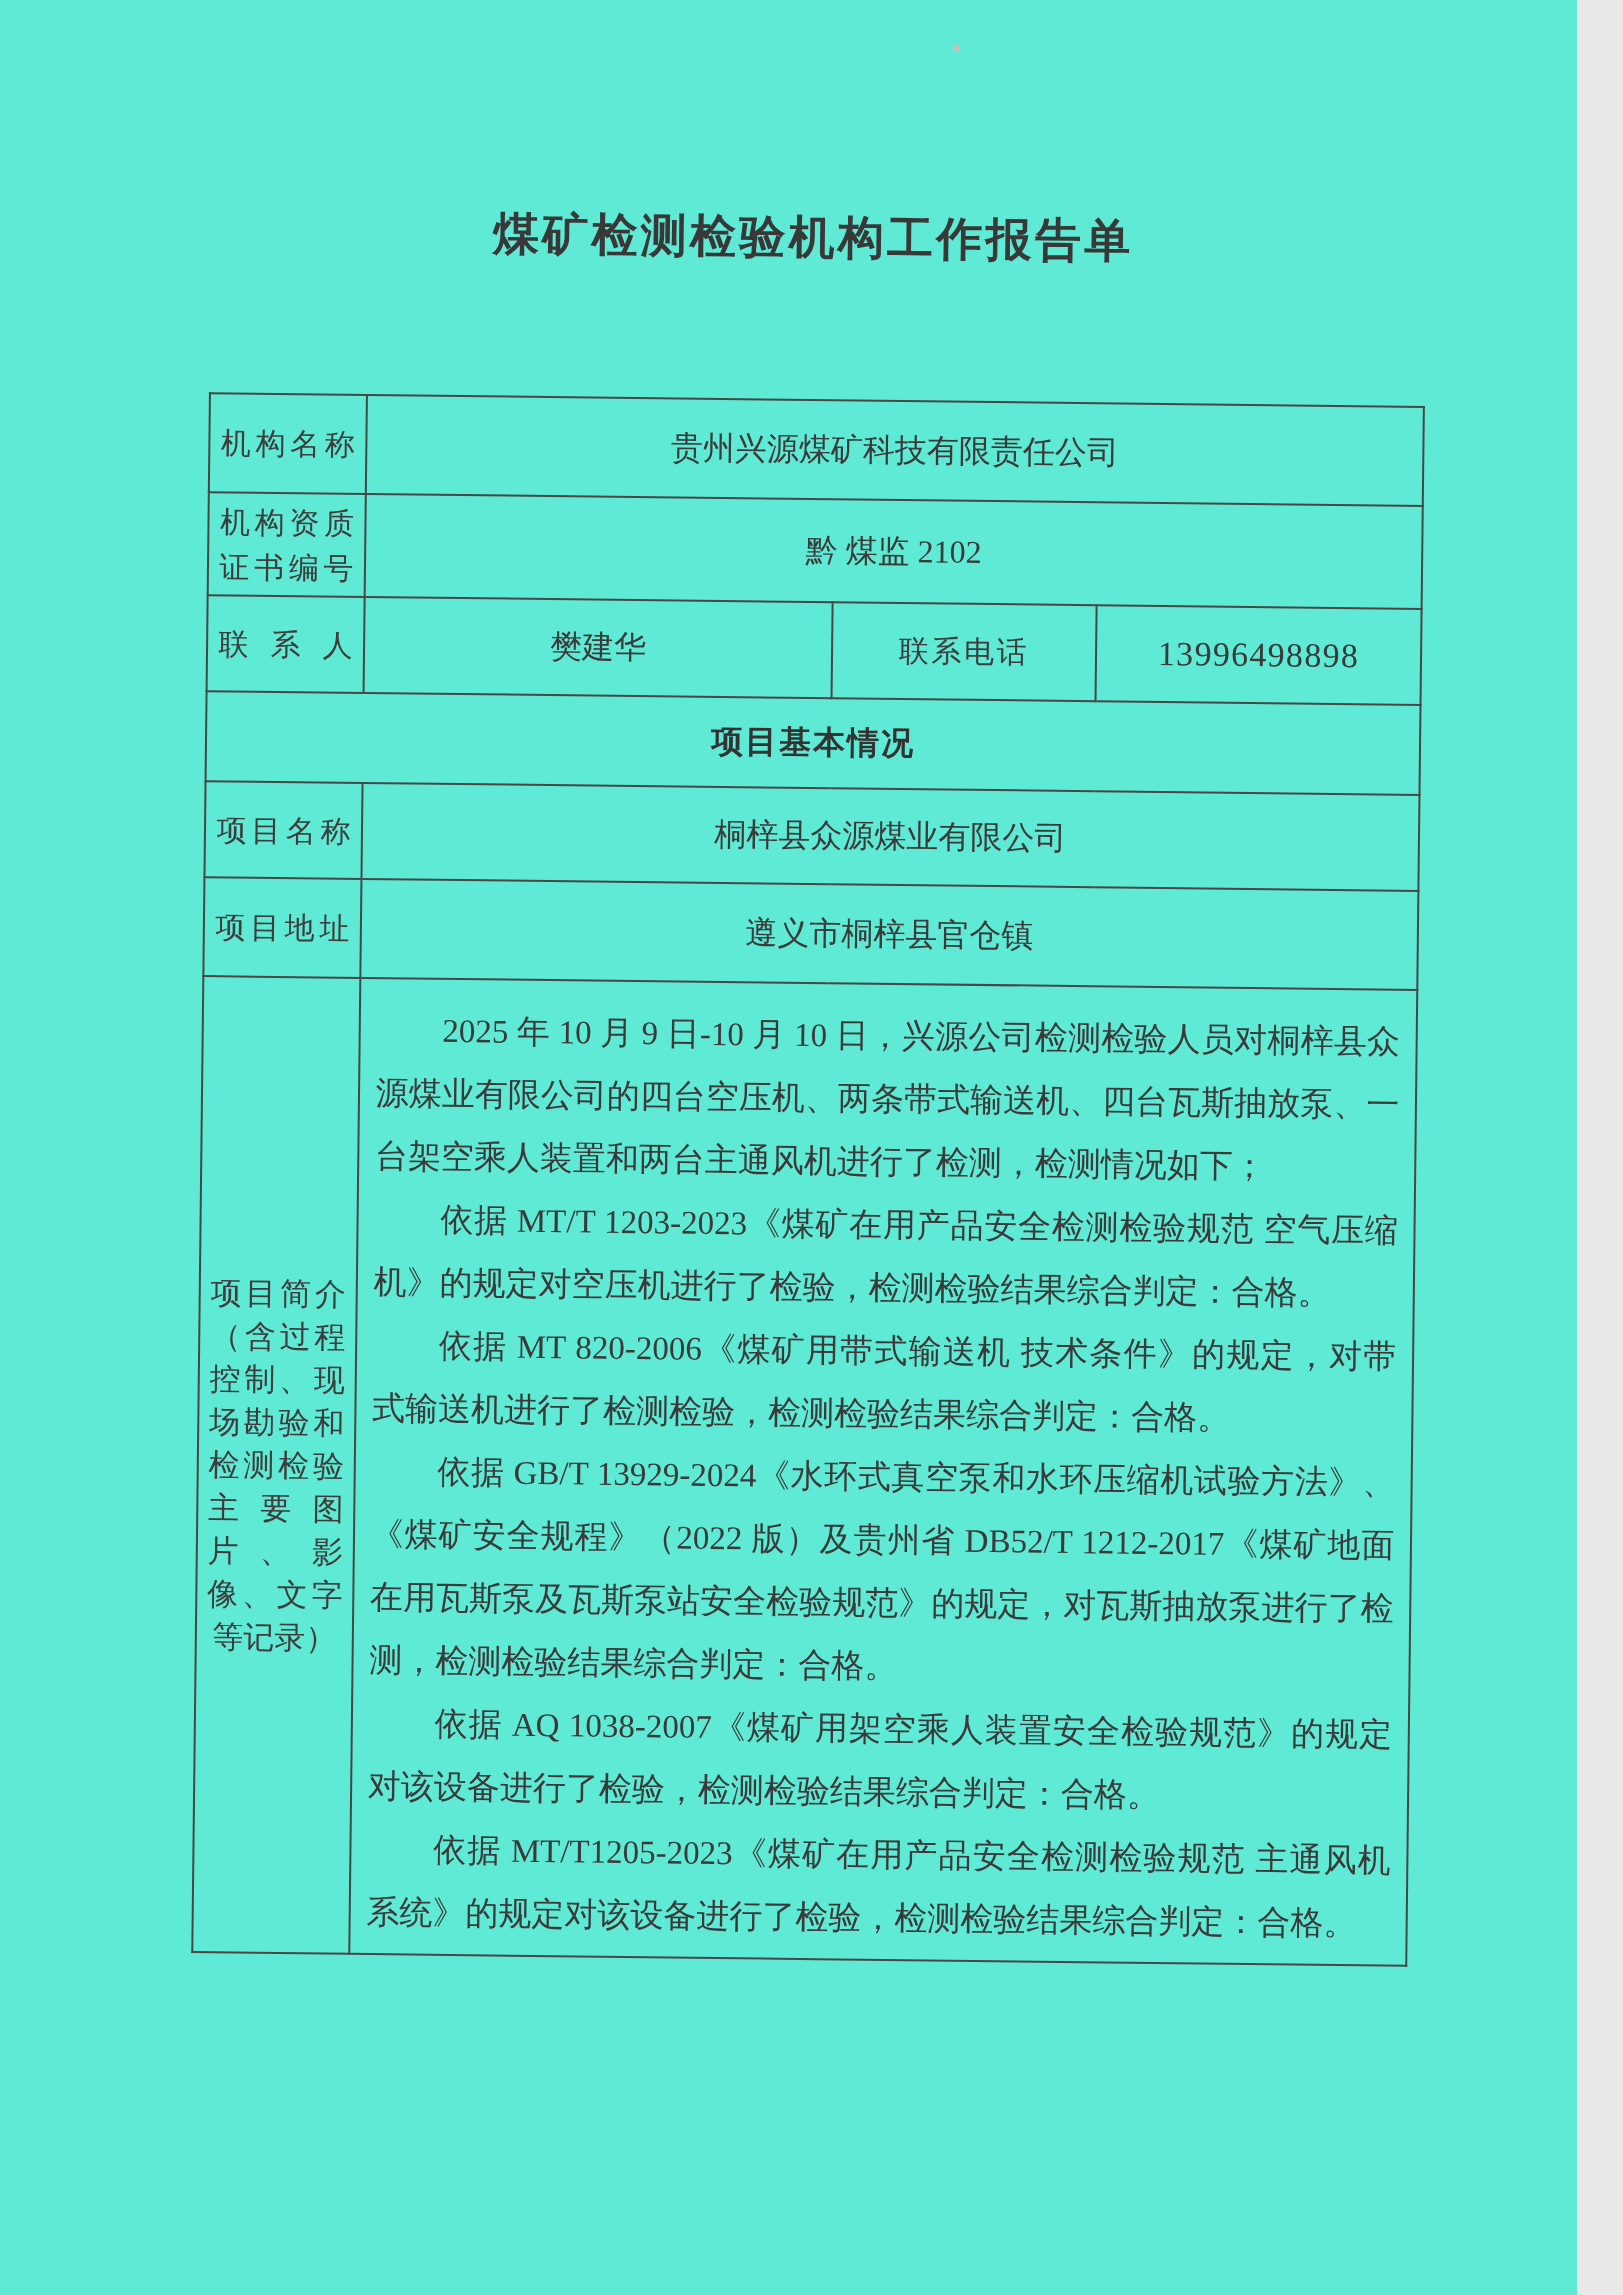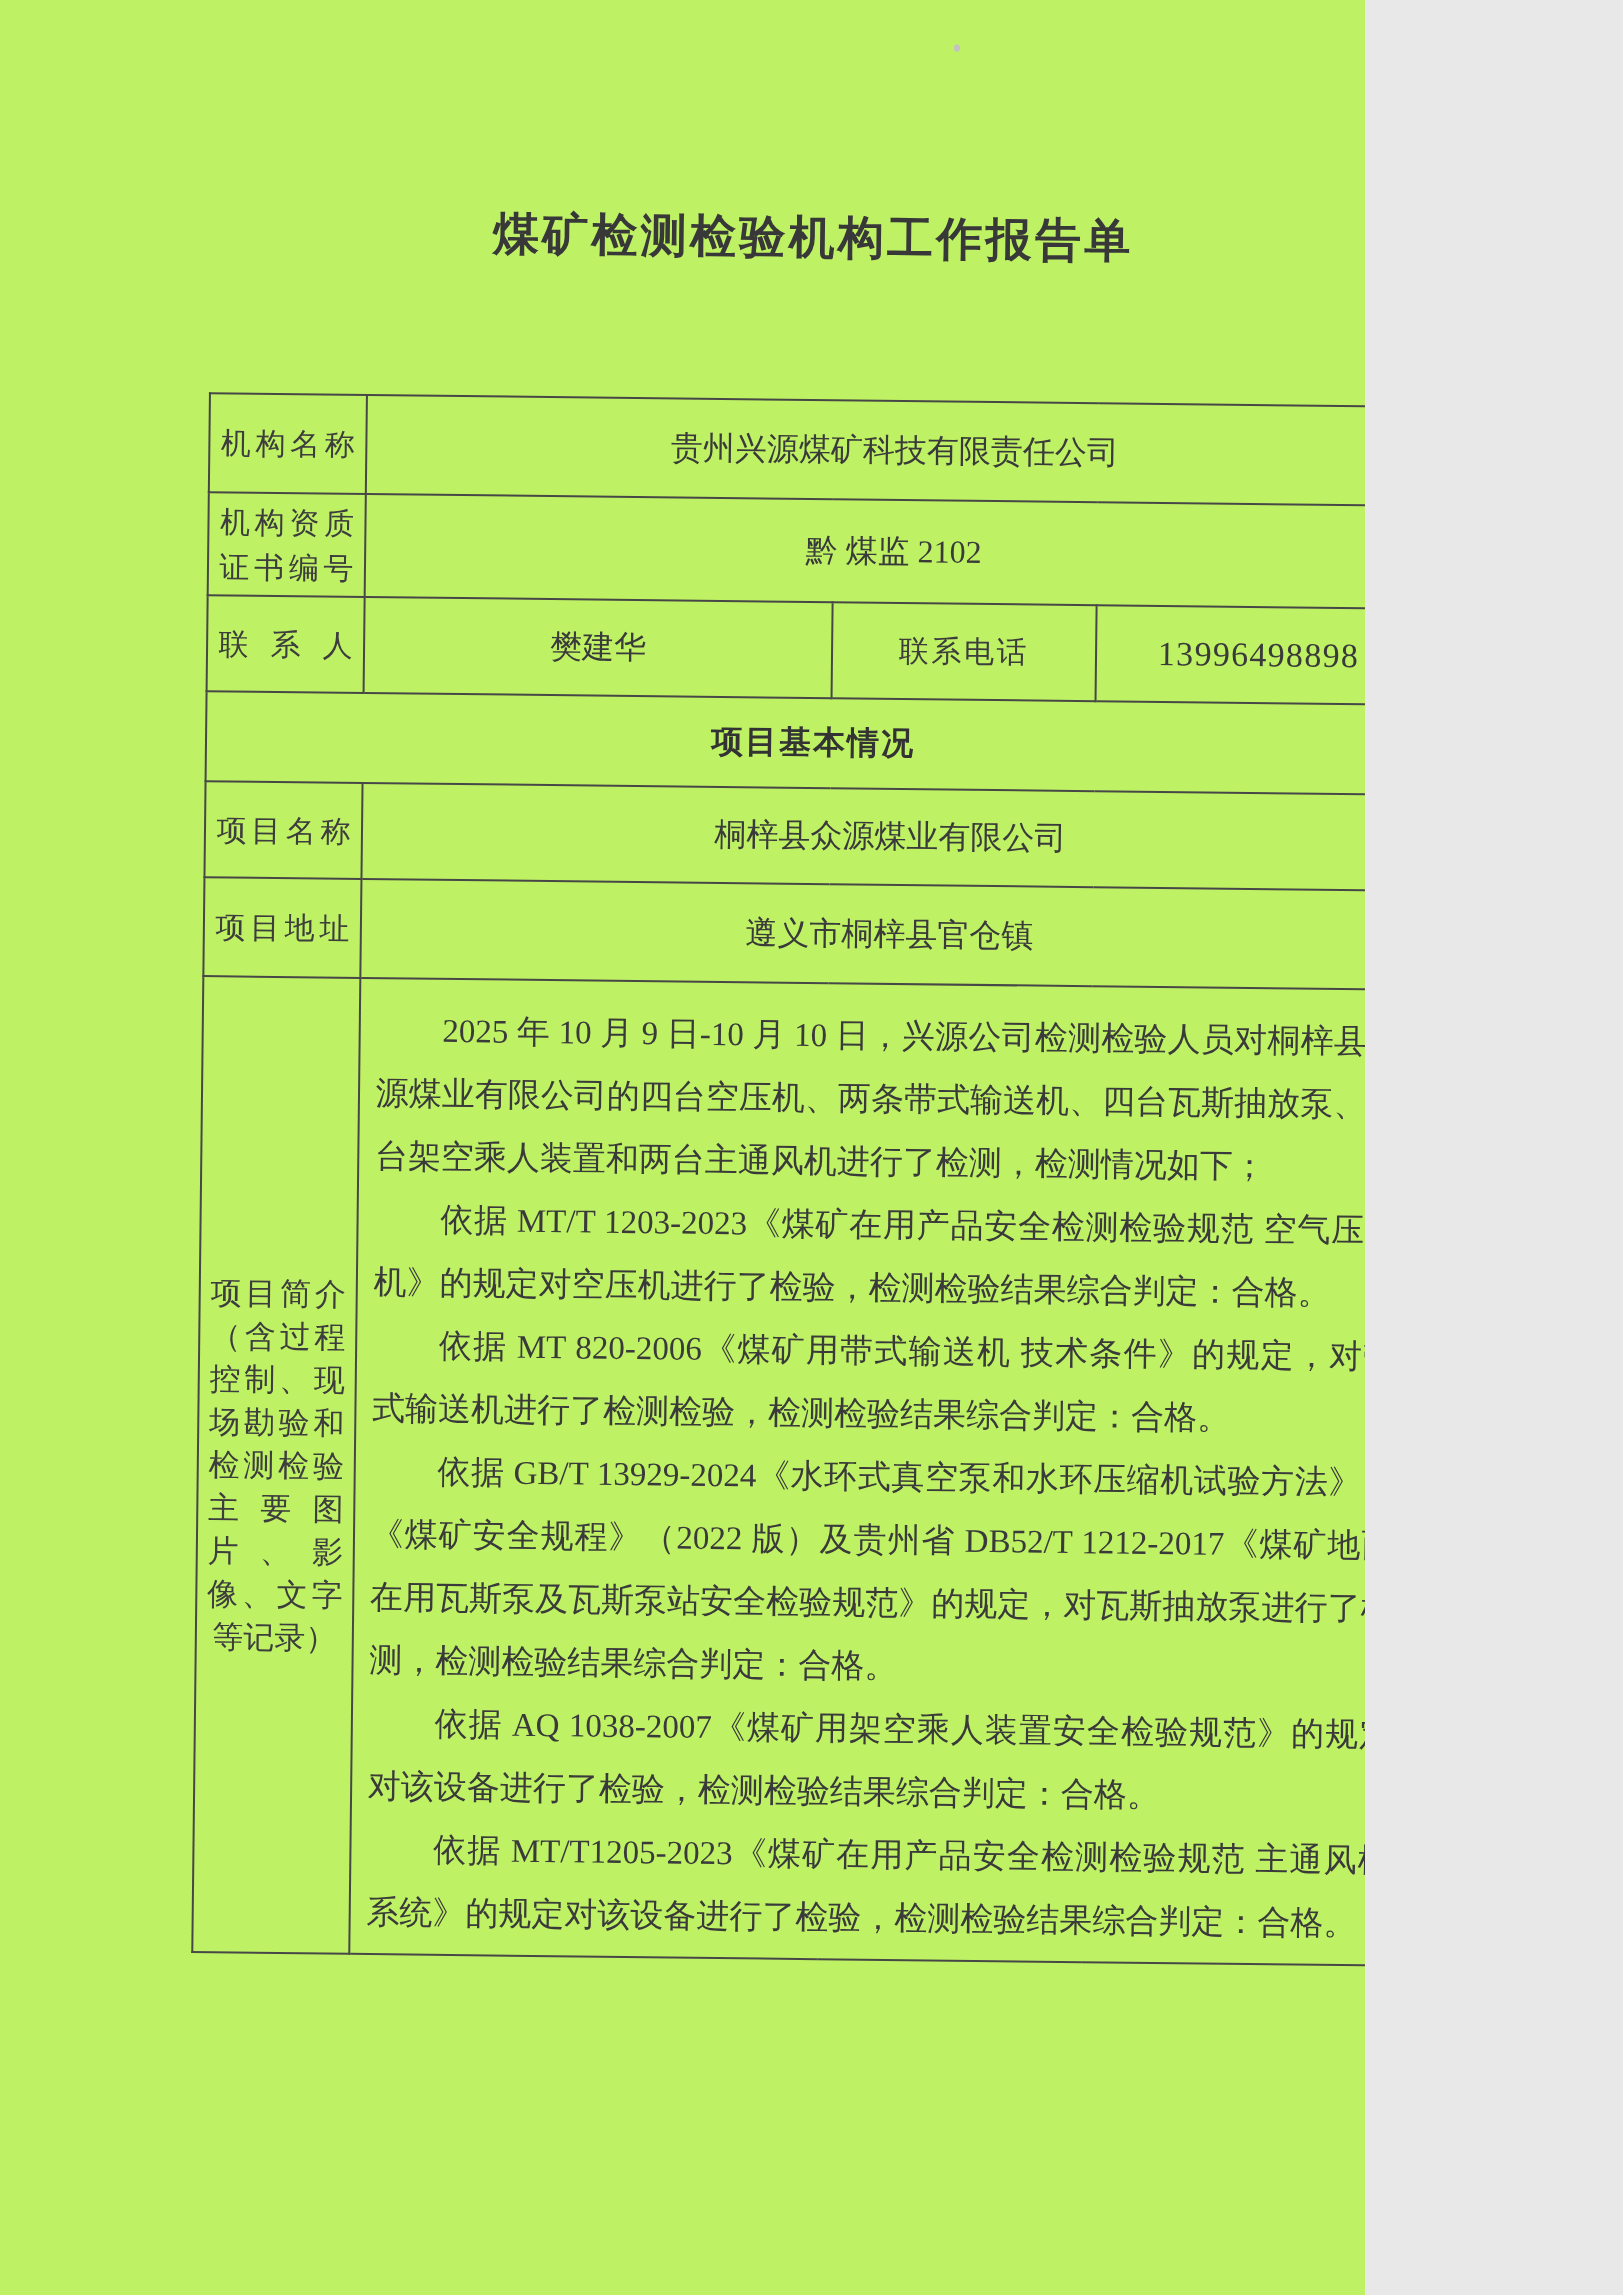--- a/index.html
+++ b/index.html
@@ -2,23 +2,23 @@
 <html lang="zh" style="font-size:10.5px"><head>
 <meta charset="utf-8">
 <style>
   html, body {
     margin: 0;
     padding: 0;
     background: #e8e8e8;
   }
   .page {
     position: relative;
-    width: 1365px;
+    width: 1577px;
     height: 2295px;
-    background: #bef264;
+    background: #5eead4;
     overflow: hidden;
     font-family: "Liberation Serif", "DejaVu Serif", serif;
     color: #3a3a3a;
   }
   
   .scan {
     position: absolute;
     inset: 0;
     transform: rotate(0.65deg);
     transform-origin: 812px 393px;

